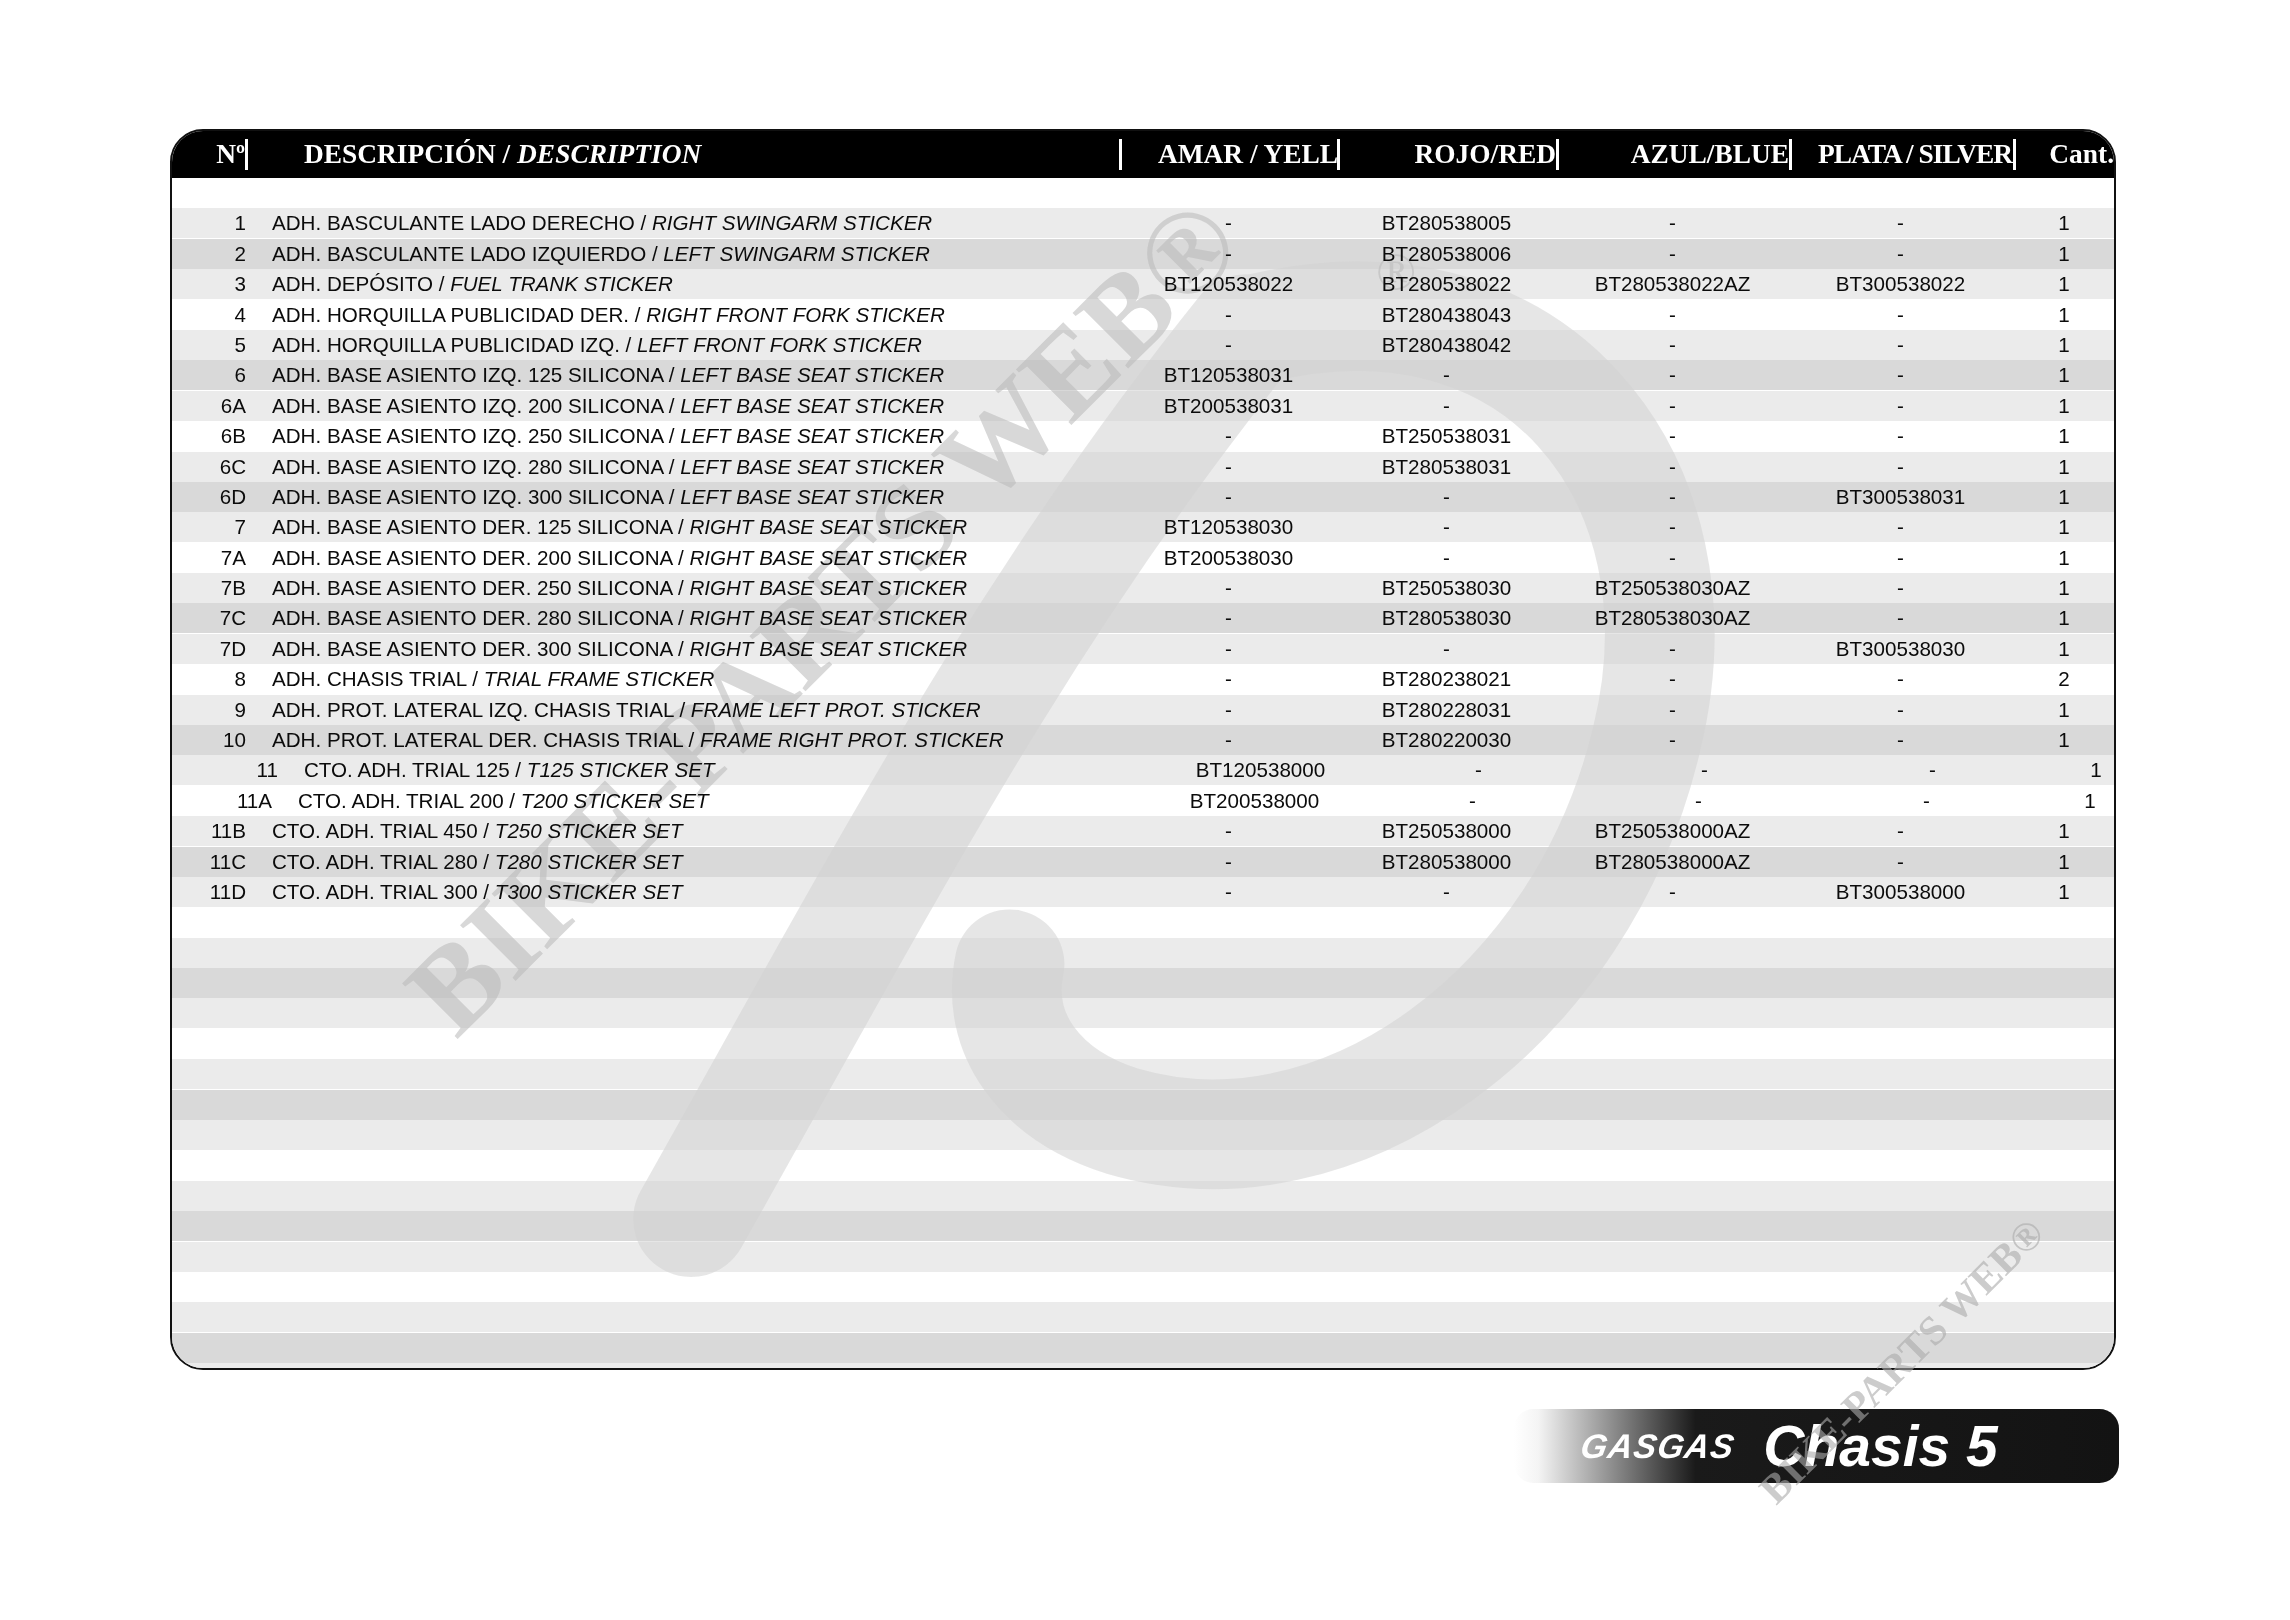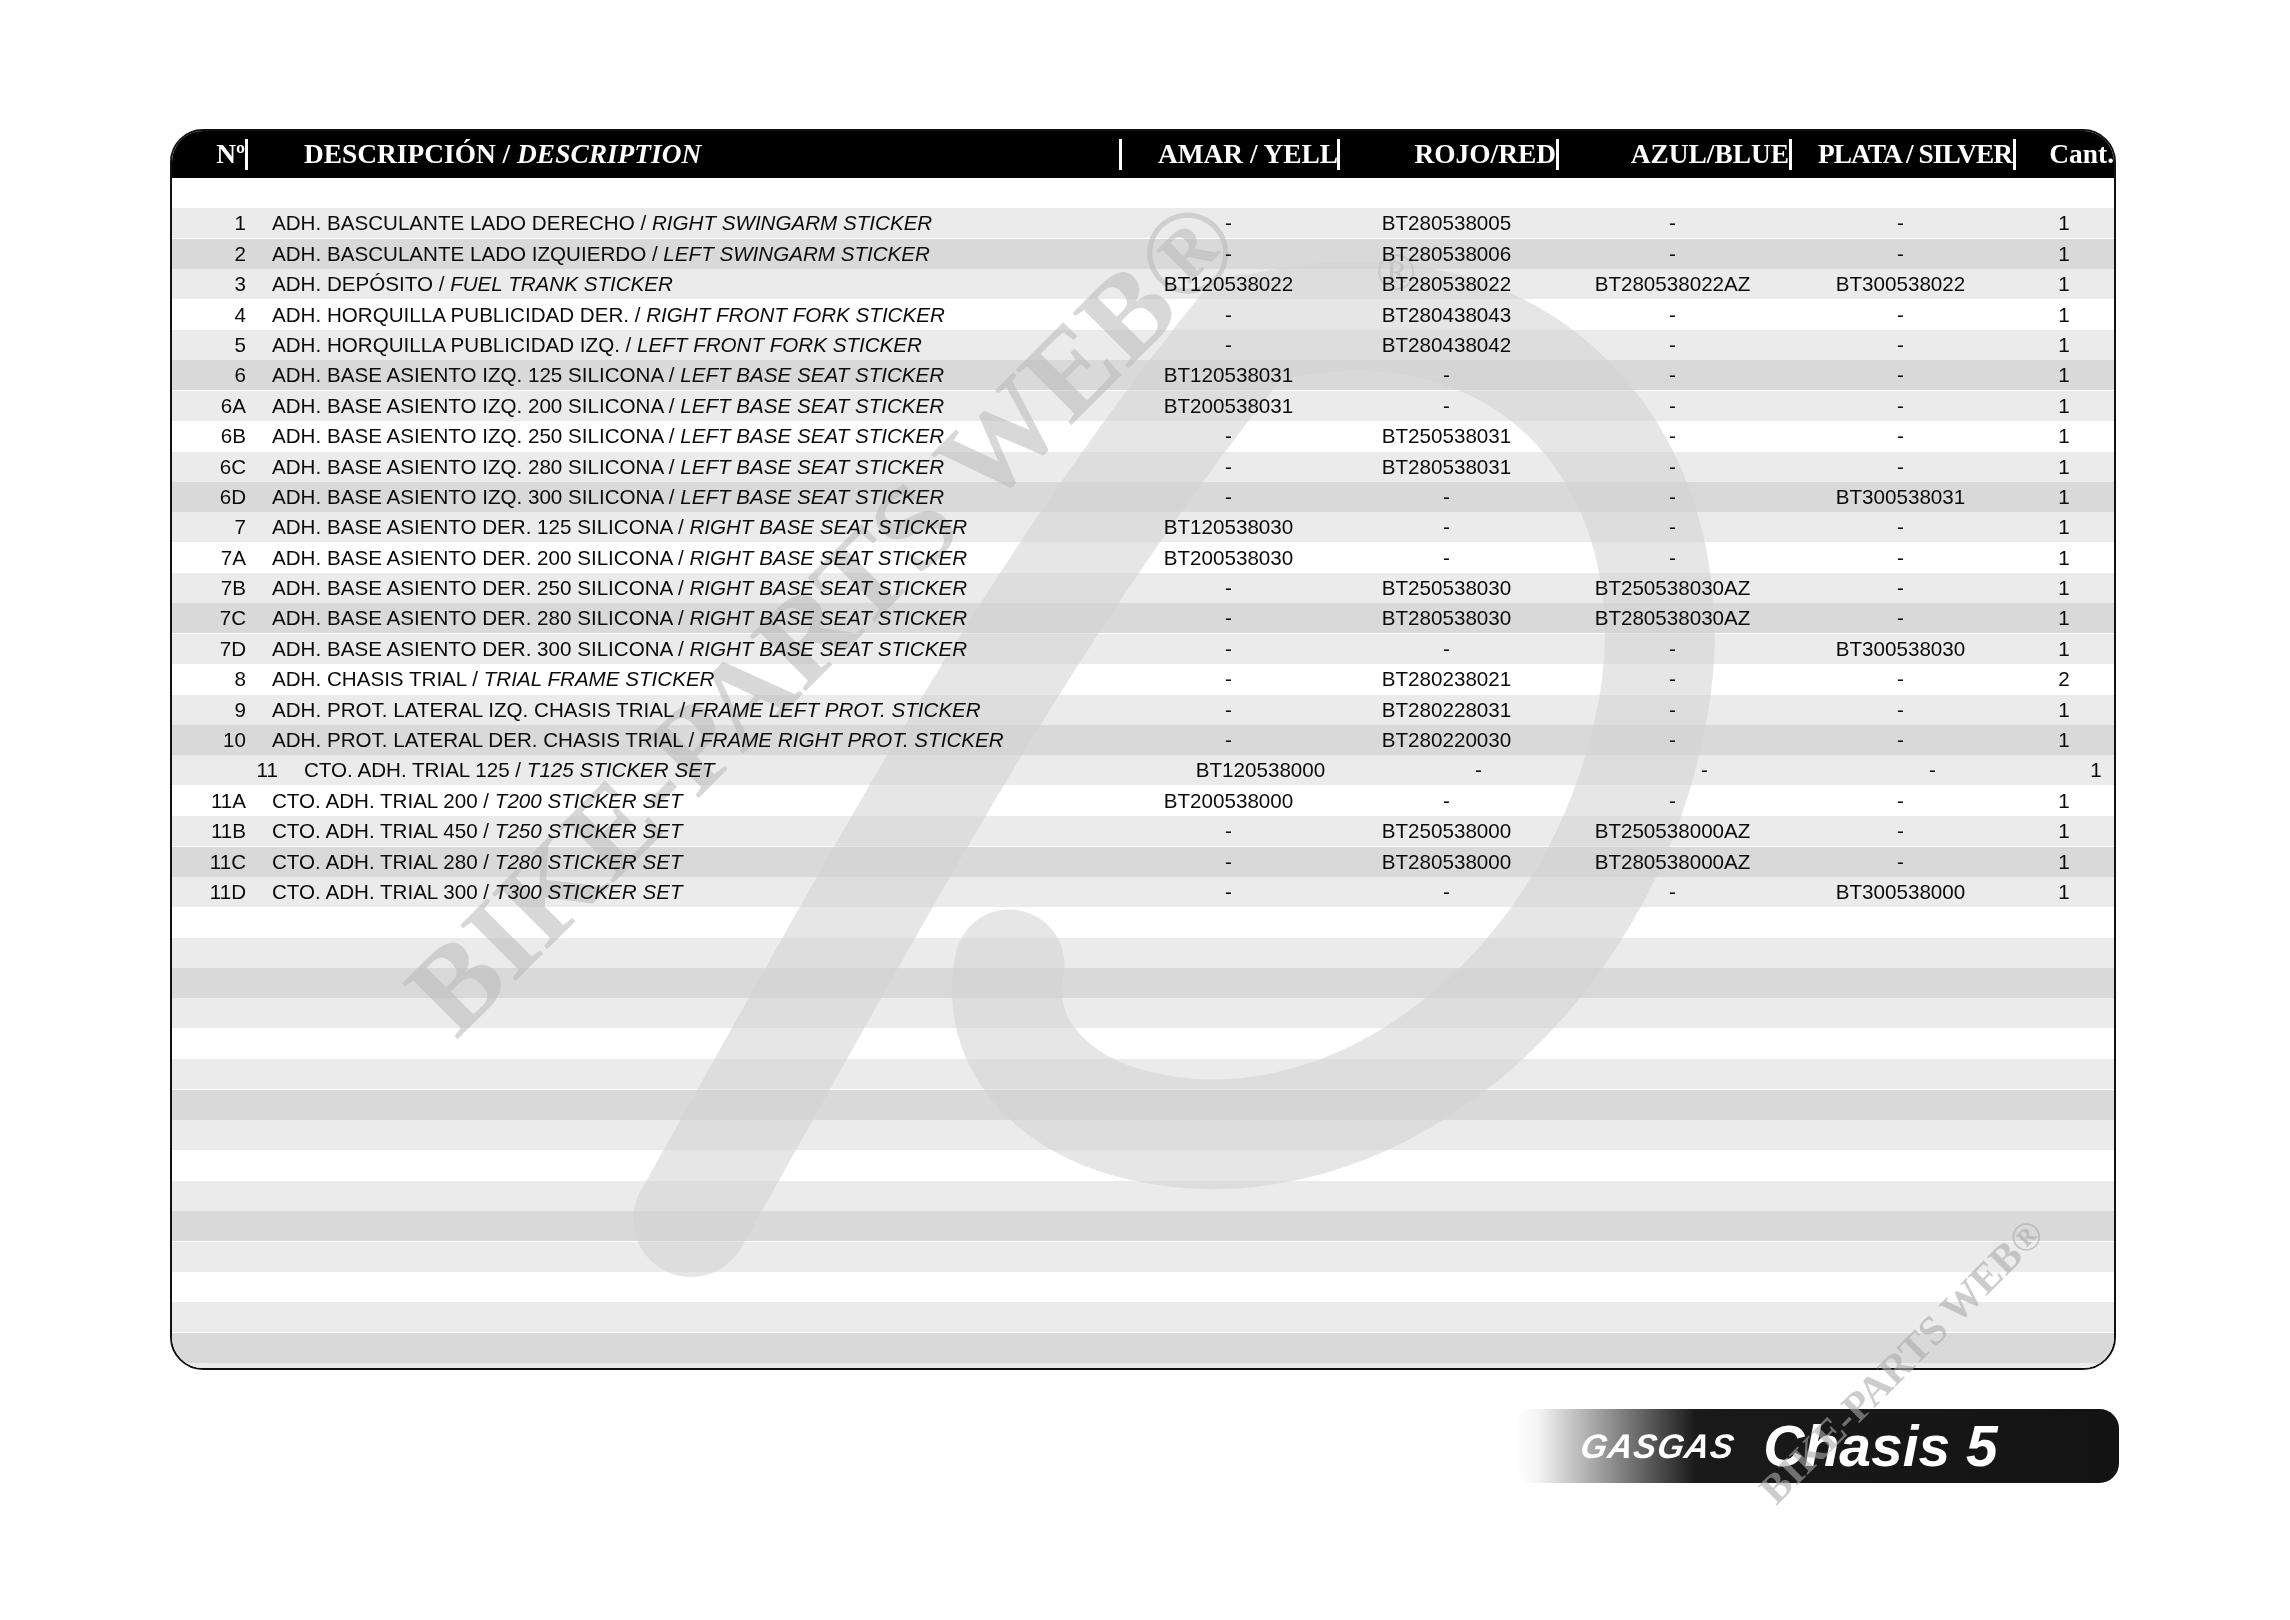--- a/index.html
+++ b/index.html
@@ -302,21 +302,21 @@
   </div>
         <div class="row" style="top: 624px; margin-left: 32px;">
     <span class="c no">11</span>
     <span class="c desc"><span class="es">CTO. ADH. TRIAL 125</span><span class="sep">  /  </span><span class="en">T125 STICKER SET</span></span>
     <span class="c amar">BT120538000</span>
     <span class="c rojo">-</span>
     <span class="c azul">-</span>
     <span class="c plata">-</span>
     <span class="c cant">1</span>
   </div>
-        <div class="row" style="top: 655px;">
+        <div class="row" style="top: 655px; margin-left: 26px;">
     <span class="c no">11A</span>
     <span class="c desc"><span class="es">CTO. ADH. TRIAL 200</span><span class="sep">  /  </span><span class="en">T200 STICKER SET</span></span>
     <span class="c amar">BT200538000</span>
     <span class="c rojo">-</span>
     <span class="c azul">-</span>
     <span class="c plata">-</span>
     <span class="c cant">1</span>
   </div>
         <div class="row" style="top: 685px; padding-left: 36px;">
     <span class="c no">11B</span>

